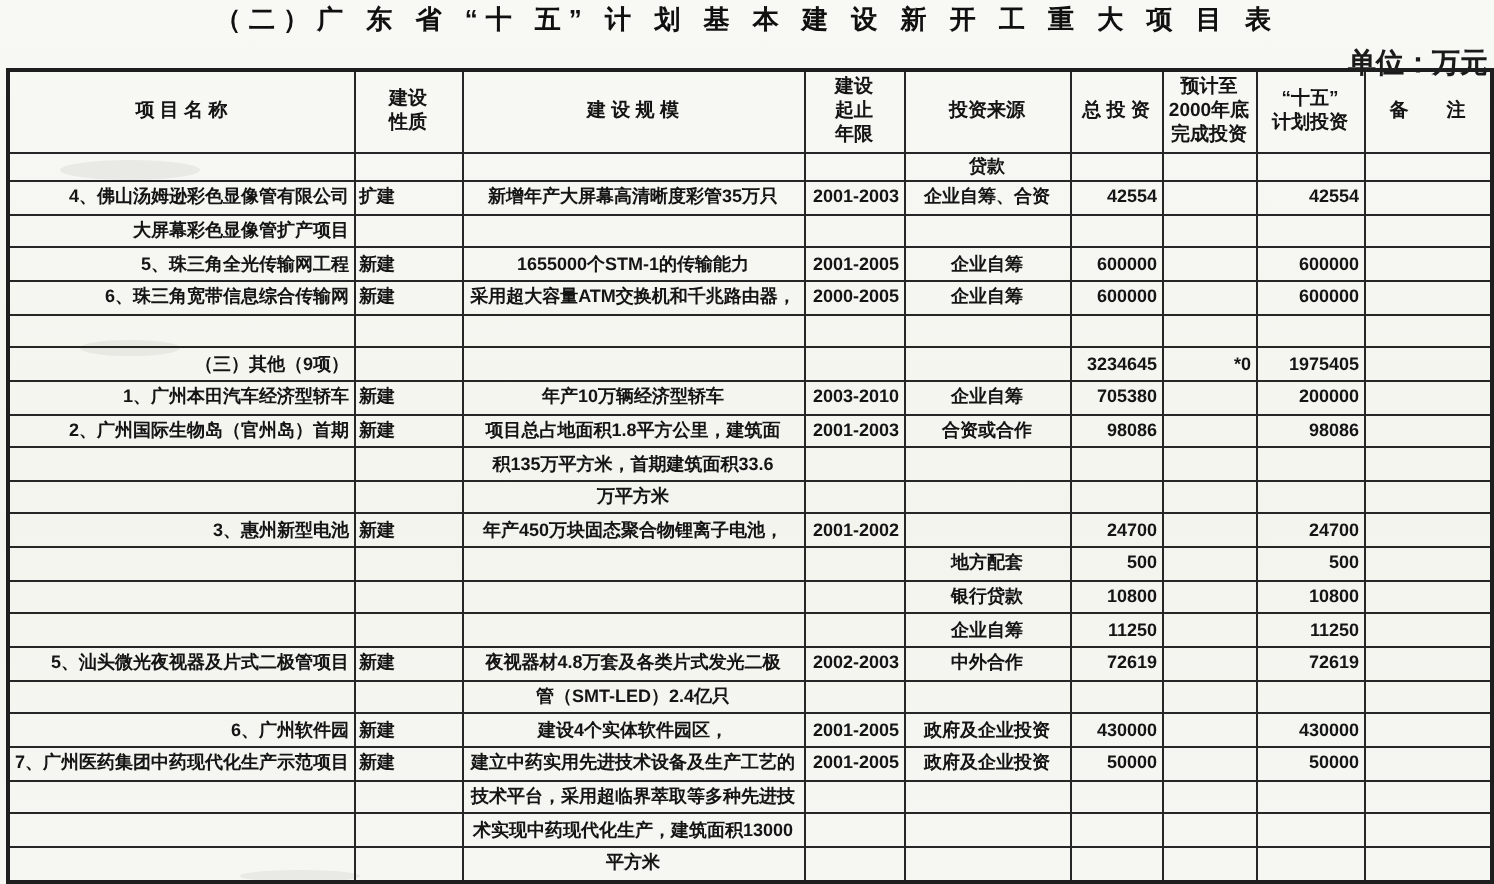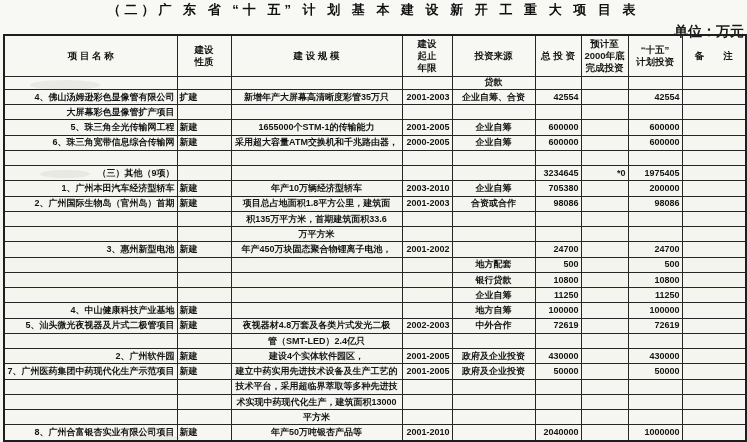--- a/index.html
+++ b/index.html
@@ -278,31 +278,20 @@
           <td class="c-nature"></td>
           <td class="c-scale"></td>
           <td class="c-years"></td>
           <td class="c-source">企业自筹</td>
           <td class="c-total">11250</td>
           <td class="c-pre"></td>
           <td class="c-plan">11250</td>
           <td class="c-remark"></td>
         </tr>
         <tr>
-          <td class="c-name">4、中山健康科技产业基地</td>
-          <td class="c-nature">新建</td>
-          <td class="c-scale"></td>
-          <td class="c-years"></td>
-          <td class="c-source">地方自筹</td>
-          <td class="c-total">100000</td>
-          <td class="c-pre"></td>
-          <td class="c-plan">100000</td>
-          <td class="c-remark"></td>
-        </tr>
-        <tr>
           <td class="c-name">5、汕头微光夜视器及片式二极管项目</td>
           <td class="c-nature">新建</td>
           <td class="c-scale">夜视器材4.8万套及各类片式发光二极</td>
           <td class="c-years">2002-2003</td>
           <td class="c-source">中外合作</td>
           <td class="c-total">72619</td>
           <td class="c-pre"></td>
           <td class="c-plan">72619</td>
           <td class="c-remark"></td>
         </tr>
@@ -311,21 +300,21 @@
           <td class="c-nature"></td>
           <td class="c-scale">管（SMT-LED）2.4亿只</td>
           <td class="c-years"></td>
           <td class="c-source"></td>
           <td class="c-total"></td>
           <td class="c-pre"></td>
           <td class="c-plan"></td>
           <td class="c-remark"></td>
         </tr>
         <tr>
-          <td class="c-name">2、广州软件园</td>
+          <td class="c-name">6、广州软件园</td>
           <td class="c-nature">新建</td>
           <td class="c-scale">建设4个实体软件园区，</td>
           <td class="c-years">2001-2005</td>
           <td class="c-source">政府及企业投资</td>
           <td class="c-total">430000</td>
           <td class="c-pre"></td>
           <td class="c-plan">430000</td>
           <td class="c-remark"></td>
         </tr>
         <tr>
@@ -363,28 +352,17 @@
         </tr>
         <tr>
           <td class="c-name"></td>
           <td class="c-nature"></td>
           <td class="c-scale">平方米</td>
           <td class="c-years"></td>
           <td class="c-source"></td>
           <td class="c-total"></td>
           <td class="c-pre"></td>
           <td class="c-plan"></td>
-          <td class="c-remark"></td>
-        </tr>
-        <tr>
-          <td class="c-name">8、广州合富银杏实业有限公司项目</td>
-          <td class="c-nature">新建</td>
-          <td class="c-scale">年产50万吨银杏产品等</td>
-          <td class="c-years">2001-2010</td>
-          <td class="c-source"></td>
-          <td class="c-total">2040000</td>
-          <td class="c-pre"></td>
-          <td class="c-plan">1000000</td>
           <td class="c-remark"></td>
         </tr>
       </tbody>
   </table>
 </div>
 
 </body></html>

